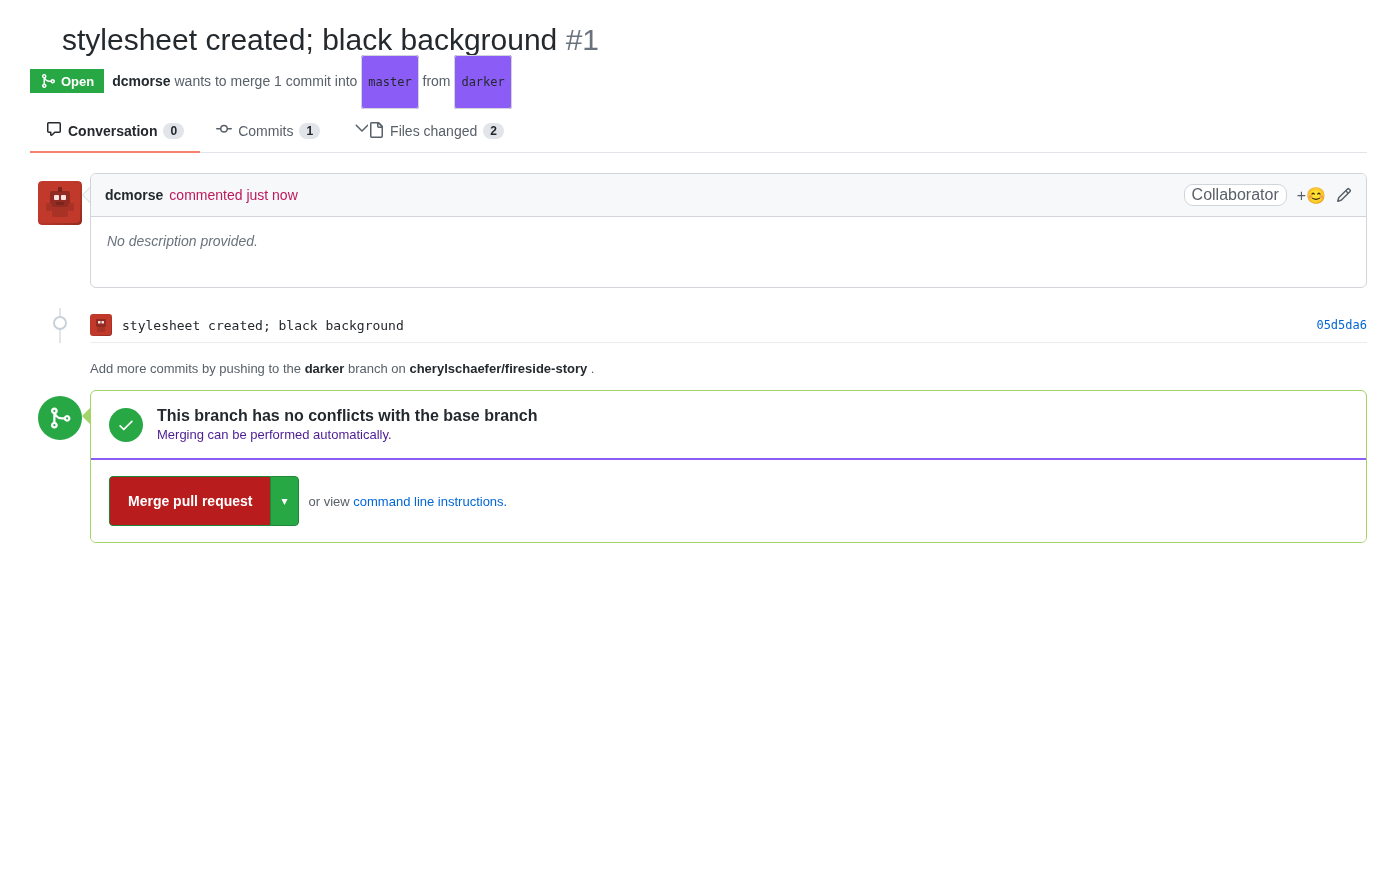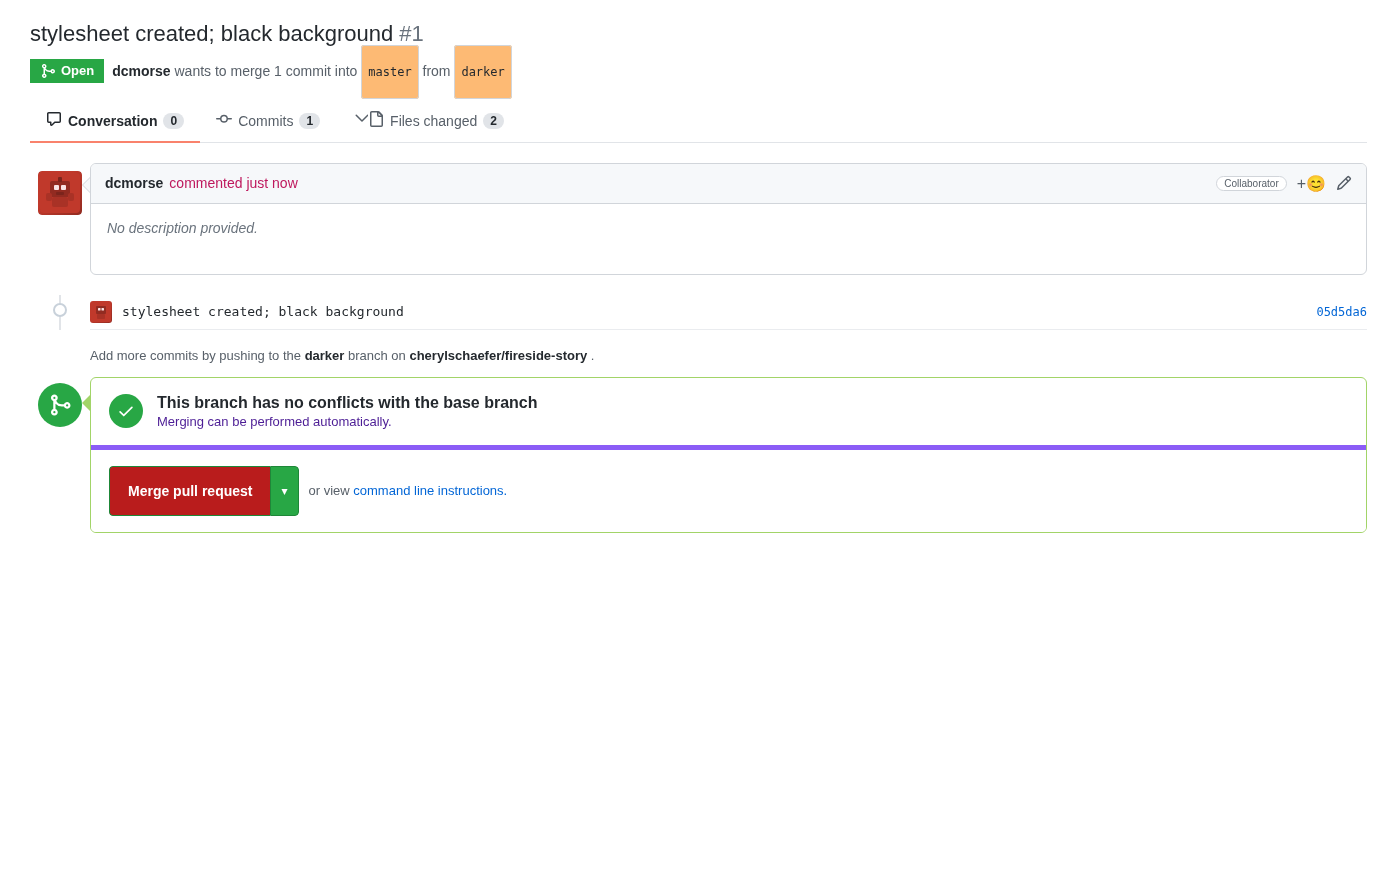--- a/index.html
+++ b/index.html
@@ -5,25 +5,26 @@
     * { box-sizing: border-box; margin: 0; padding: 0; }
     body {
       font-family: -apple-system, BlinkMacSystemFont, "Segoe UI", Helvetica, Arial, sans-serif;
       font-size: 14px;
       color: #24292e;
       background: #fff;
       padding: 20px 30px;
     }
 
     .pr-title {
-      font-size: 22px;
+      font-size: 30px;
       font-weight: 400;
       color: #24292e;
       margin-bottom: 10px;
       line-height: 1.3;
+      margin-left: 32px;
     }
     .pr-title .pr-number {
       color: #6a737d;
       font-weight: 300;
     }
 
     .pr-meta {
       display: flex;
       align-items: center;
       gap: 8px;
@@ -44,21 +45,21 @@
       gap: 5px;
     }
 
     .meta-text {
       color: #586069;
     }
     .meta-text strong {
       color: #24292e;
     }
     .code-tag {
-      background: #fdba74;
+      background: #8b5cf6;
       border: 1px solid #d1d5da;
       border-radius: 3px;
       padding: 19px 6px;
       font-family: "SFMono-Regular", Consolas, monospace;
       font-size: 12px;
       color: #24292e;
     }
 
     
     .tabs {
@@ -159,21 +160,21 @@
     }
     .comment-header-right {
       display: flex;
       align-items: center;
       gap: 10px;
     }
     .collaborator-badge {
       border: 1px solid #d1d5da;
       border-radius: 9px;
       padding: 1px 7px;
-      font-size: 10px;
+      font-size: 16px;
       color: #586069;
       background: #fff;
     }
     .icon-btn {
       background: none;
       border: none;
       cursor: pointer;
       color: #586069;
       font-size: 16px;
       display: flex;
@@ -293,23 +294,24 @@
     }
 
     .merge-box {
       flex: 1;
       border: 1px solid #a2d468;
       border-radius: 6px;
       overflow: hidden;
     }
     .merge-box-status {
       display: flex;
+      align-items: center;
       gap: 14px;
       padding: 16px 18px;
-      border-bottom: 5px solid #8b5cf6;
+      border-bottom: 2px solid #8b5cf6;
     }
     .check-circle {
       width: 34px;
       height: 34px;
       border-radius: 50%;
       background: #28a745;
       display: flex;
       align-items: center;
       justify-content: center;
       color: #fff;

